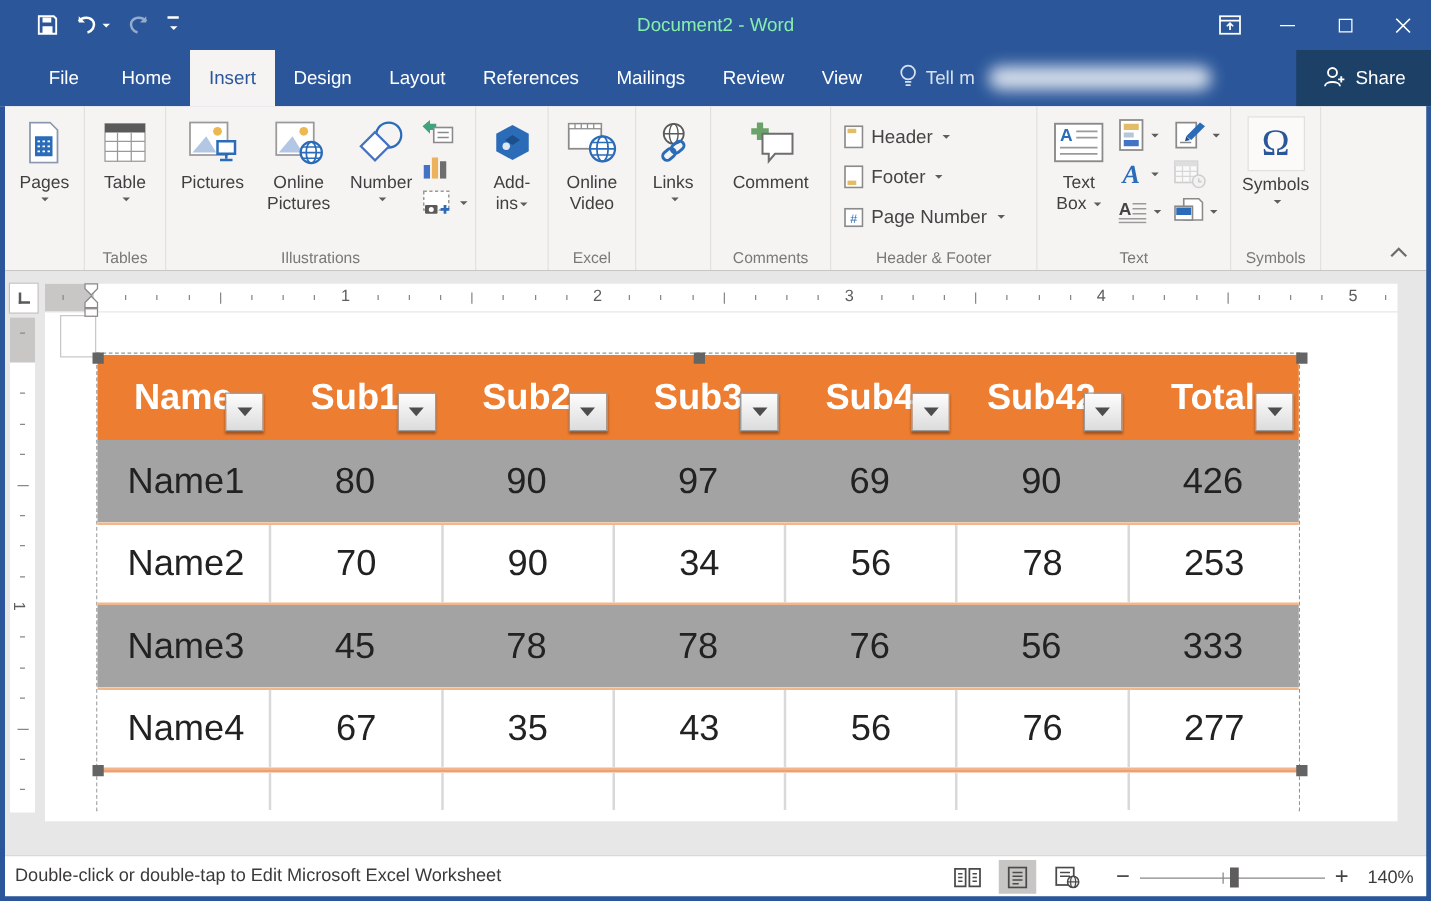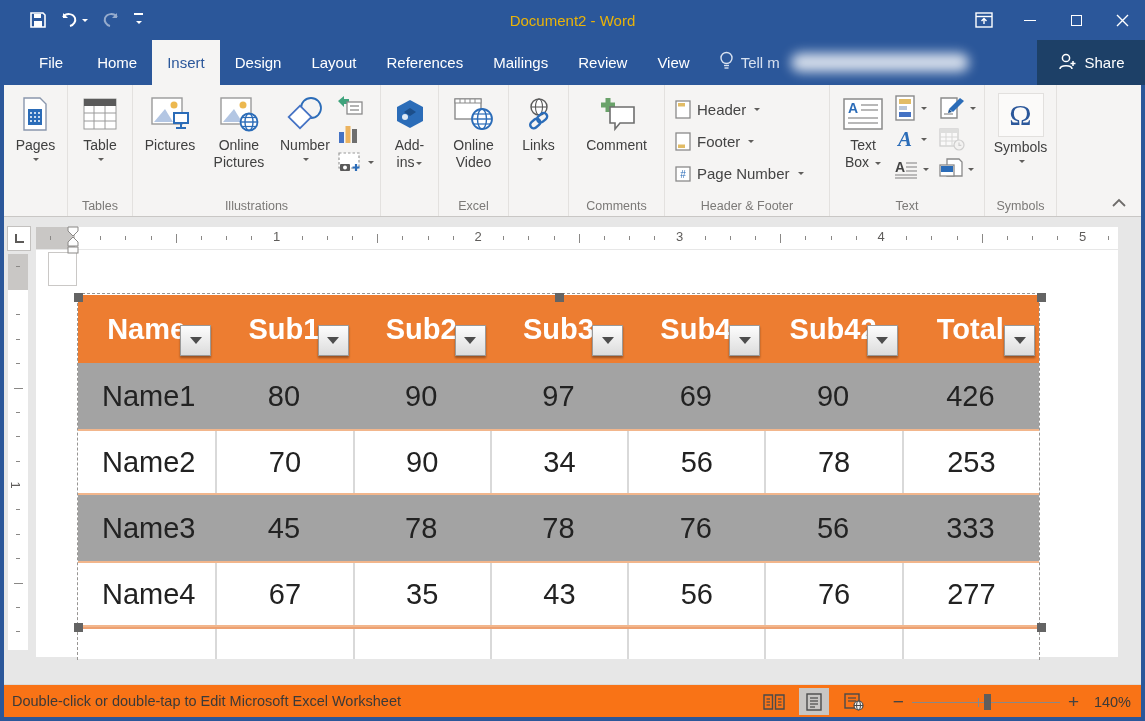--- a/index.html
+++ b/index.html
@@ -5,21 +5,21 @@
   * { margin:0; padding:0; box-sizing:border-box; }
   html,body { width:1145px; height:721px; font-family:"Liberation Sans", sans-serif; overflow:hidden; background:#e7e7e7;}
   #app { position:relative; width:1145px; height:721px; }
 
   
   #titlebar { position:absolute; left:0; top:0; width:1145px; height:40px; background:#2b579a; display:flex; align-items:center; }
   .qat { display:flex; align-items:center; gap:14px; padding-left:30px; width:200px; }
   .qat .ico { display:flex; align-items:center; color:#fff; }
   .qat svg { display:block; }
   .dim { opacity:.5; }
-  #win-title { position:absolute; left:0; right:0; top:0; height:40px; display:flex; align-items:center; justify-content:center; color:#eab308; font-size:15px; pointer-events:none; }
+  #win-title { position:absolute; left:0; right:0; top:0; height:40px; display:flex; align-items:center; justify-content:center; color:#86efac; font-size:15px; pointer-events:none; }
   .wincontrols { position:absolute; right:0; top:0; height:40px; display:flex; align-items:stretch; }
   .wincontrols .wc { width:46px; display:flex; align-items:center; justify-content:center; color:#fff; }
 
   
   #tabrow { position:absolute; left:0; top:40px; width:1145px; height:45px; background:#2b579a; display:flex; align-items:stretch; }
   #tabs { display:flex; align-items:stretch; padding-left:20px; }
   .tab { display:flex; align-items:center; padding:0 15px; color:#fff; font-size:15px; cursor:default; white-space:nowrap; }
   .tab.file { padding:0 19px; }
   .tab.active { background:#f5f4f3; color:#2b579a; }
   #tellme { display:flex; align-items:center; gap:7px; margin-left:14px; color:#d7e1f0; font-size:15px; white-space:nowrap; }
@@ -61,37 +61,37 @@
   #vruler { position:absolute; left:8px; top:37px; width:20px; height:396px; background:#fff; }
   #vruler .marg { position:absolute; left:0; top:0; width:20px; height:36px; background:#c9c7c5; }
   .vtick { position:absolute; height:1px; background:#8a8886; }
   .vtick.s { width:4px; left:8px; }
   .vtick.m { width:9px; left:5.5px; }
   .vnum { position:absolute; left:4px; font-size:13px; color:#5f5d5b; transform:translateY(-50%) rotate(90deg); }
 
   #page { position:absolute; left:36px; top:33px; width:1082px; height:407px; background:#fff; }
   #cursor-box { position:absolute; left:12px; top:2px; width:29px; height:34px; border:1px solid #cac8c6; }
 
-  #ole { position:absolute; left:41px; top:43px; width:963px; height:367px; border:1px dashed #979593; border-bottom:none; }
+  #ole { position:absolute; left:41px; top:32px; width:963px; height:367px; border:1px dashed #979593; border-bottom:none; }
   .t-header { position:relative; margin-top:1px; height:68px; background:#ED7D31; display:grid; grid-template-columns:repeat(7,1fr); }
   .t-hcell { position:relative; display:flex; align-items:center; justify-content:center; color:#fff; font-weight:bold; font-size:29px; }
   .filterbtn { position:absolute; right:4px; bottom:7px; width:31px; height:31px; background:linear-gradient(#fdfdfd,#dcdcdc); border:1px solid #9a9a9a; box-shadow:0 2px 2px rgba(0,0,0,.35); display:flex; align-items:center; justify-content:center; }
   .filterbtn .tri { width:0; height:0; border:6px solid transparent; border-top:7px solid #4d4d4d; margin-top:6px; }
   .t-row { height:66px; display:grid; grid-template-columns:repeat(7,1fr); }
   .t-row.pink { background:#a3a3a3; }
   .t-row.white { background:#fff; border-top:2px solid #f2b68c; border-bottom:2px solid #f2b68c;}
   .t-row.white .t-cell + .t-cell { border-left:2px solid #d9d9d9; }
   .t-cell { display:flex; align-items:center; justify-content:center; font-size:29px; color:#222; }
   .t-cell.first { justify-content:flex-start; padding-left:24px; }
   .t-partial { height:32px; background:#fff; border-top:2px solid #eda172; display:grid; grid-template-columns:repeat(7,1fr); }
   .t-partial .t-cell + .t-cell { border-left:2px solid #d9d9d9; }
   .handle { position:absolute; width:9px; height:9px; background:#646464; z-index:5; }
 
   
-  #statusbar { position:absolute; left:0; top:684px; width:1145px; height:33px; background:#f97316; border-top:1px solid #dcdad8; display:flex; align-items:center; }
+  #statusbar { position:absolute; left:0; top:684px; width:1145px; height:33px; background:#ffffff; border-top:1px solid #dcdad8; display:flex; align-items:center; }
   #status-msg { margin-left:12px; font-size:14.5px; color:#3b3a39; flex:0 0 auto; }
   #status-right { position:absolute; right:14px; top:0; height:33px; display:flex; align-items:center; gap:10px; }
   .viewbtn { width:30px; height:27px; display:flex; align-items:center; justify-content:center; }
   .viewbtn.sel { background:#c8c6c4; }
   #zoomctl { display:flex; align-items:center; gap:8px; margin-left:14px; }
   #zoom-track { position:relative; width:148px; height:16px; }
   #zoom-track .line { position:absolute; left:0; right:0; top:8px; height:1px; background:#8a8886; }
   #zoom-track .notch { position:absolute; left:66px; top:4px; width:1px; height:9px; background:#8a8886; }
   #zoom-thumb { position:absolute; left:72px; top:0; width:7px; height:16px; background:#5f5d5b; }
   .zbtn { font-size:19px; color:#444; line-height:1; }

